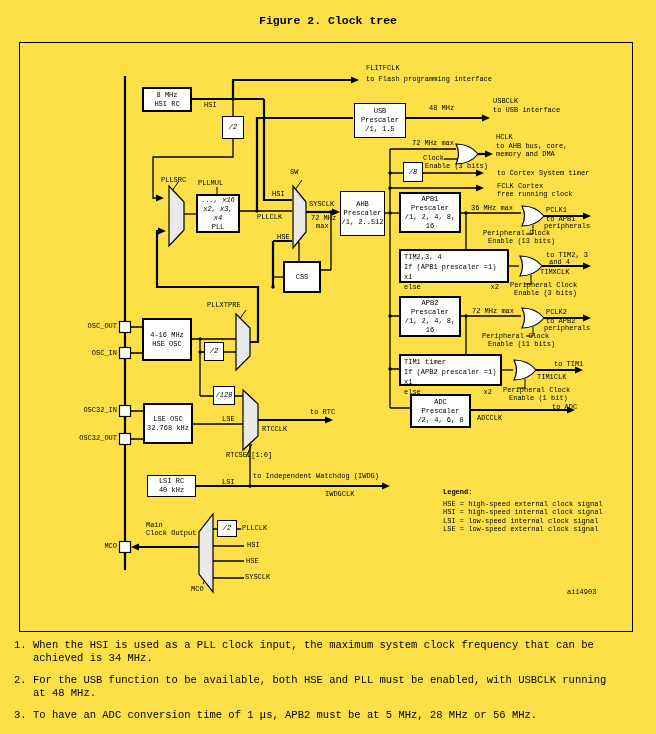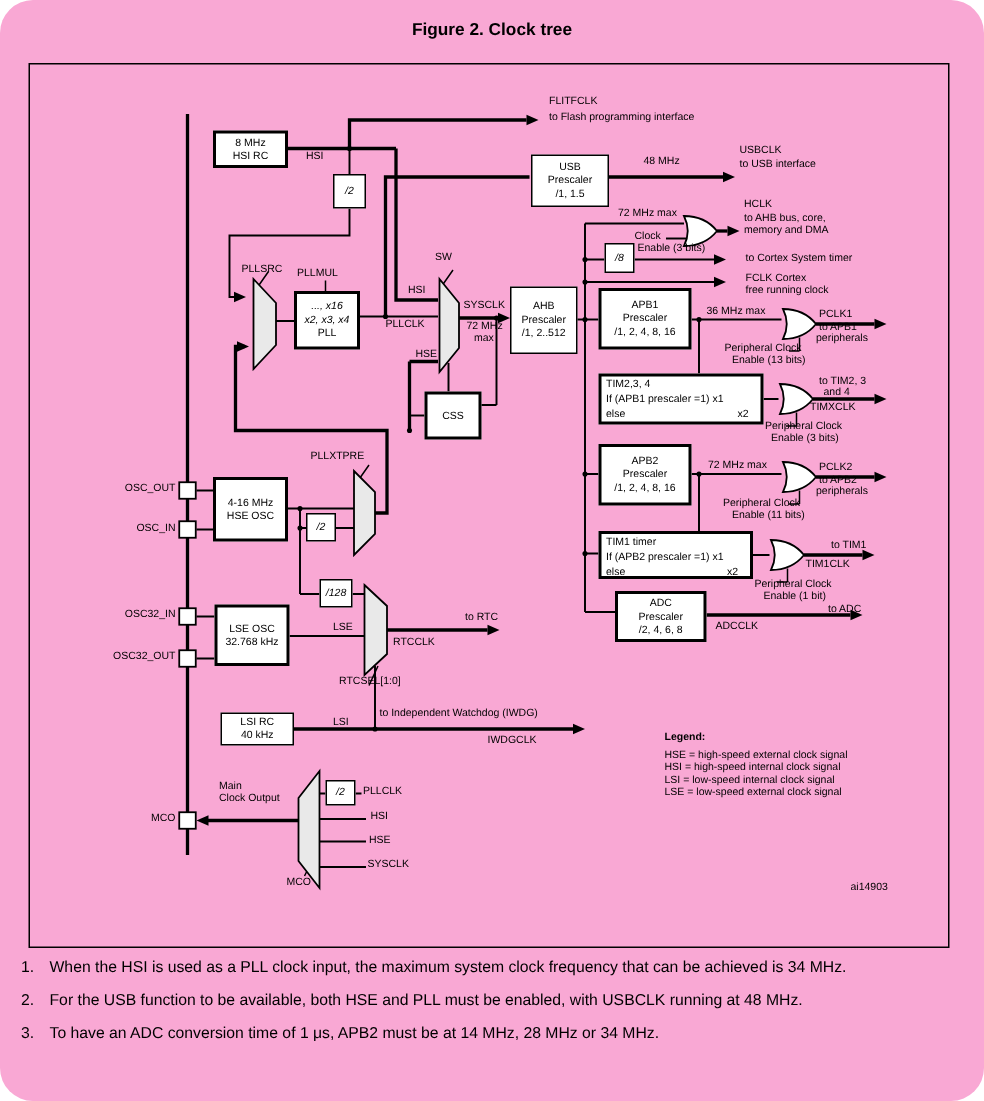--- a/index.html
+++ b/index.html
@@ -1,17 +1,17 @@
 <!DOCTYPE html>
 <html><head>
 <meta charset="utf-8">
 <style>
   html,body{margin:0;padding:0;background:#fff;}
-  #page{position:relative;width:656px;height:734px;background:#f9a8d4;
-        font-family:Liberation Sans, sans-serif;color:#000;overflow:hidden;border-radius:22px;}
+  #page{position:relative;width:656px;height:734px;background:#fde047;
+        font-family:Liberation Mono, monospace;color:#000;overflow:hidden;}
   #fig-title{position:absolute;left:0;top:14px;width:656px;text-align:center;
              font-weight:bold;font-size:11.5px;}
   #frame{position:absolute;left:19px;top:42px;width:612px;height:588px;border:1px solid #000;}
   #fig{position:absolute;left:0;top:0;width:656px;height:734px;}
   svg{position:absolute;left:0;top:0;}
   .lbl{position:absolute;font-size:7px;line-height:8px;white-space:nowrap;}
   .box{position:absolute;background:#fff;border:1px solid #000;display:flex;
        flex-direction:column;justify-content:center;align-items:center;
        font-size:7px;line-height:9px;text-align:center;box-sizing:border-box;}
   .box.thick{border-width:2px;}
@@ -306,16 +306,16 @@
     <div class="note">
       <span class="n">1.</span>
       <div class="t">When the HSI is used as a PLL clock input, the maximum system clock frequency that can be achieved is 34 MHz.</div>
     </div>
     <div class="note">
       <span class="n">2.</span>
       <div class="t">For the USB function to be available, both HSE and PLL must be enabled, with USBCLK running at 48 MHz.</div>
     </div>
     <div class="note">
       <span class="n">3.</span>
-      <div class="t">To have an ADC conversion time of 1 μs, APB2 must be at 14 MHz, 28 MHz or 34 MHz.</div>
+      <div class="t">To have an ADC conversion time of 1 μs, APB2 must be at 5 MHz, 28 MHz or 56 MHz.</div>
     </div>
   </div>
 </div>
 
 </body></html>

